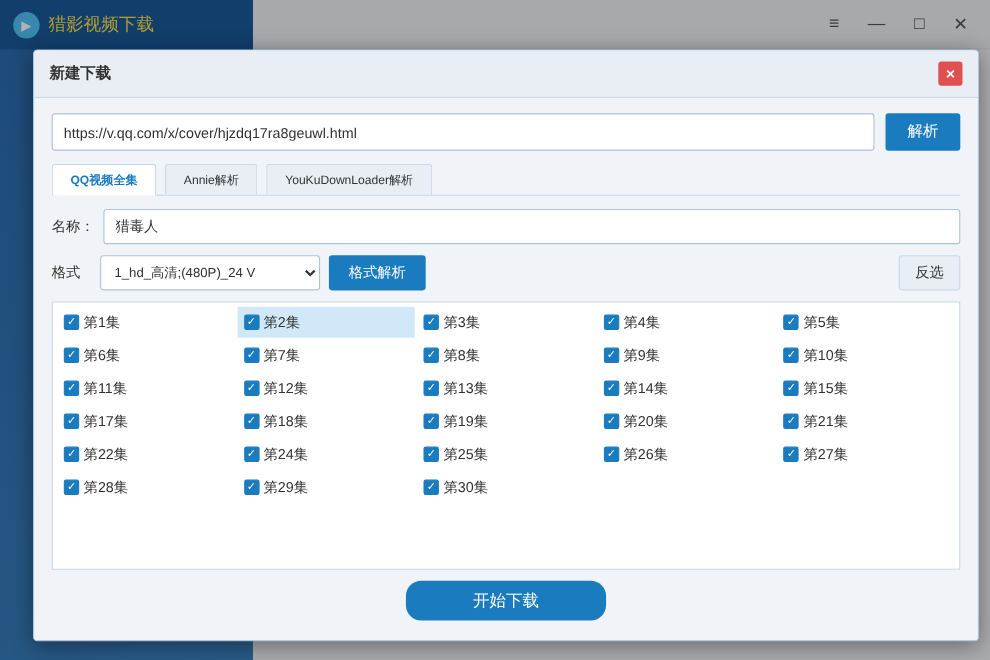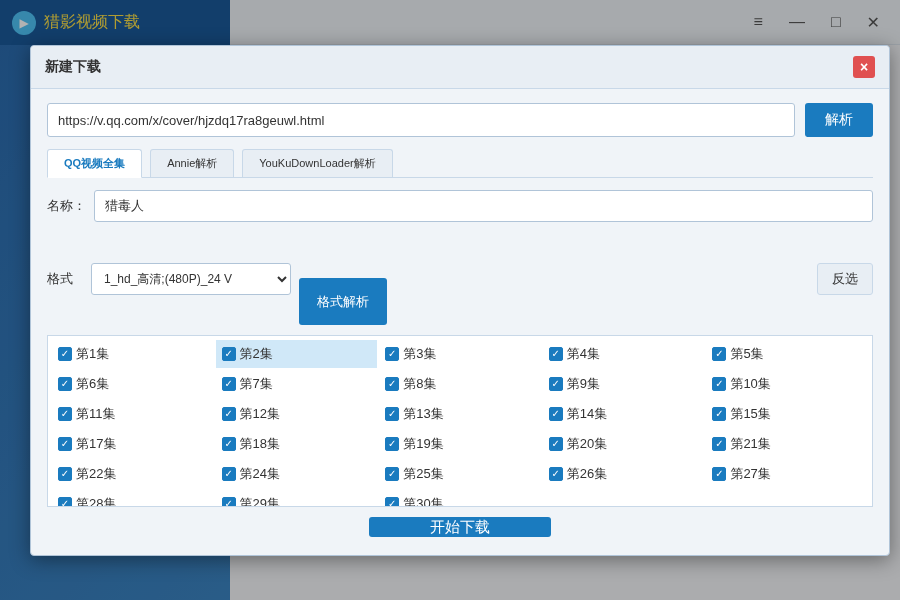--- a/index.html
+++ b/index.html
@@ -196,49 +196,48 @@
       border: 1px solid #b0c4d8;
       border-radius: 3px;
       padding: 0 8px;
       font-size: 12px;
       color: #333;
       background: white;
       width: 200px;
       appearance: auto;
     }
     .format-parse-btn {
-      height: 47px;
+      height: 32px;
       padding: 0 18px;
       background: #1a7bbf;
       color: white;
       border: none;
       border-radius: 3px;
       font-size: 13px;
       cursor: pointer;
       font-family: inherit;
-      margin-top: 46px;
     }
     .reverse-btn {
       margin-left: auto;
       height: 32px;
       padding: 0 14px;
       background: #e8eef4;
       color: #333;
       border: 1px solid #c8d8e8;
       border-radius: 3px;
       font-size: 13px;
       cursor: pointer;
       font-family: inherit;
     }
 
     
     .episodes-container {
       border: 1px solid #c8d8e8;
       background: white;
-      height: 172px;
+      height: 244px;
       overflow-y: scroll;
       margin-bottom: 10px;
       padding: 4px;
     }
     .episodes-grid {
       display: grid;
       grid-template-columns: repeat(5, 1fr);
       gap: 2px;
     }
     .episode-item {
@@ -298,26 +297,26 @@
       font-size: 16px;
     }
 
     
     .start-row {
       display: flex;
       justify-content: center;
       padding-bottom: 4px;
     }
     .start-btn {
-      height: 20px;
+      height: 36px;
       padding: 0 61px;
       background: #1a7bbf;
       color: white;
       border: none;
-      border-radius: 3px;
+      border-radius: 14px;
       font-size: 15px;
       cursor: pointer;
       font-family: inherit;
     }
 
     
     .episodes-container::-webkit-scrollbar { width: 12px; }
     .episodes-container::-webkit-scrollbar-track { background: #f0f4f8; }
     .episodes-container::-webkit-scrollbar-thumb { background: #aac0d0; border-radius: 2px; }
 

